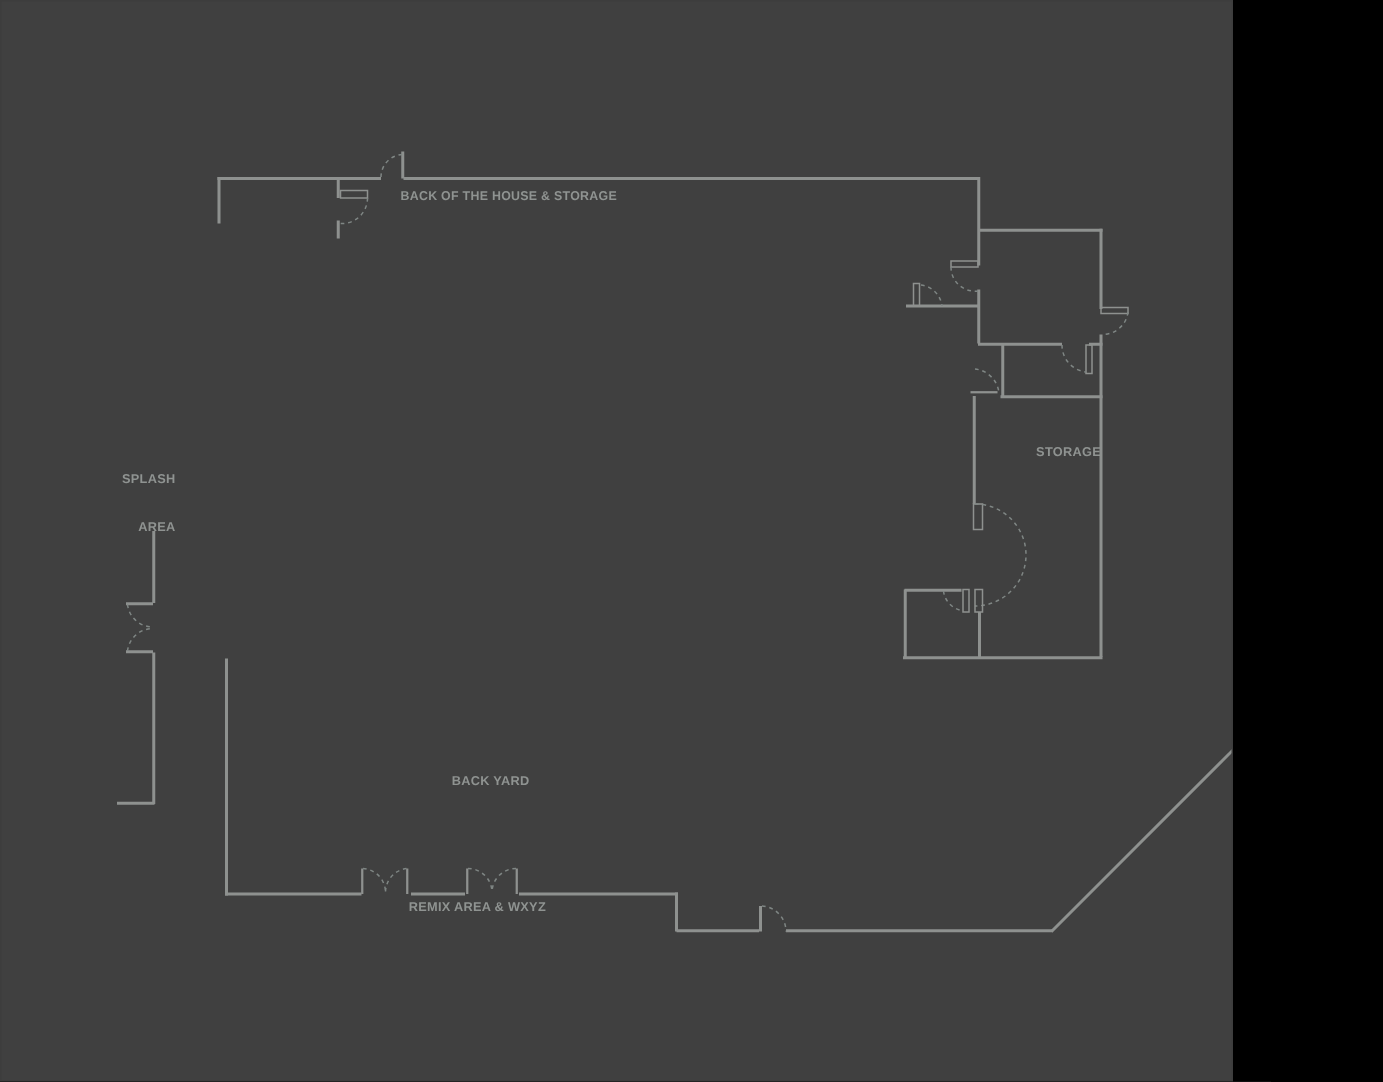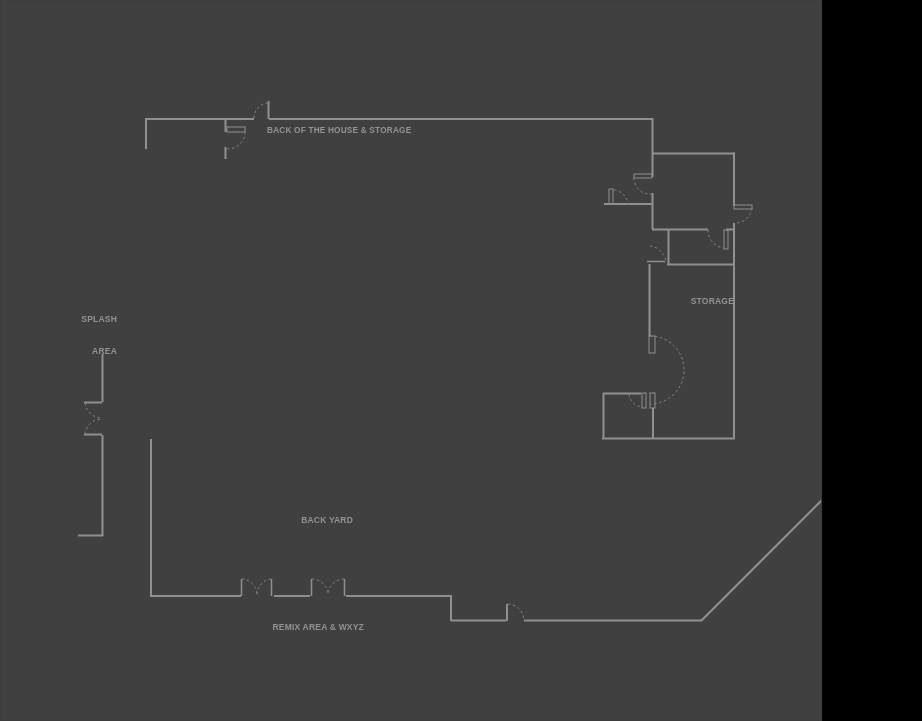--- a/index.html
+++ b/index.html
@@ -171,15 +171,15 @@
 
   <div class="room-label" style="left:266px;top:124px;">BACK OF THE HOUSE &amp; STORAGE</div>
 
   <div class="room-label centered" style="left:652px;top:295px;width:81px;">STORAGE</div>
 
   <div class="room-label centered" style="left:36px;top:313px;width:80px;">SPLASH</div>
   <div class="room-label centered" style="left:36px;top:345px;width:80px;">AREA</div>
 
   <div class="room-label centered" style="left:272px;top:514px;width:80px;">BACK YARD</div>
 
-  <div class="room-label centered" style="left:243px;top:621px;width:120px;">REMIX AREA &amp; WXYZ</div>
+  <div class="room-label centered" style="left:243px;top:598px;width:120px;">REMIX AREA &amp; WXYZ</div>
 
 </div>
 
 </body></html>

